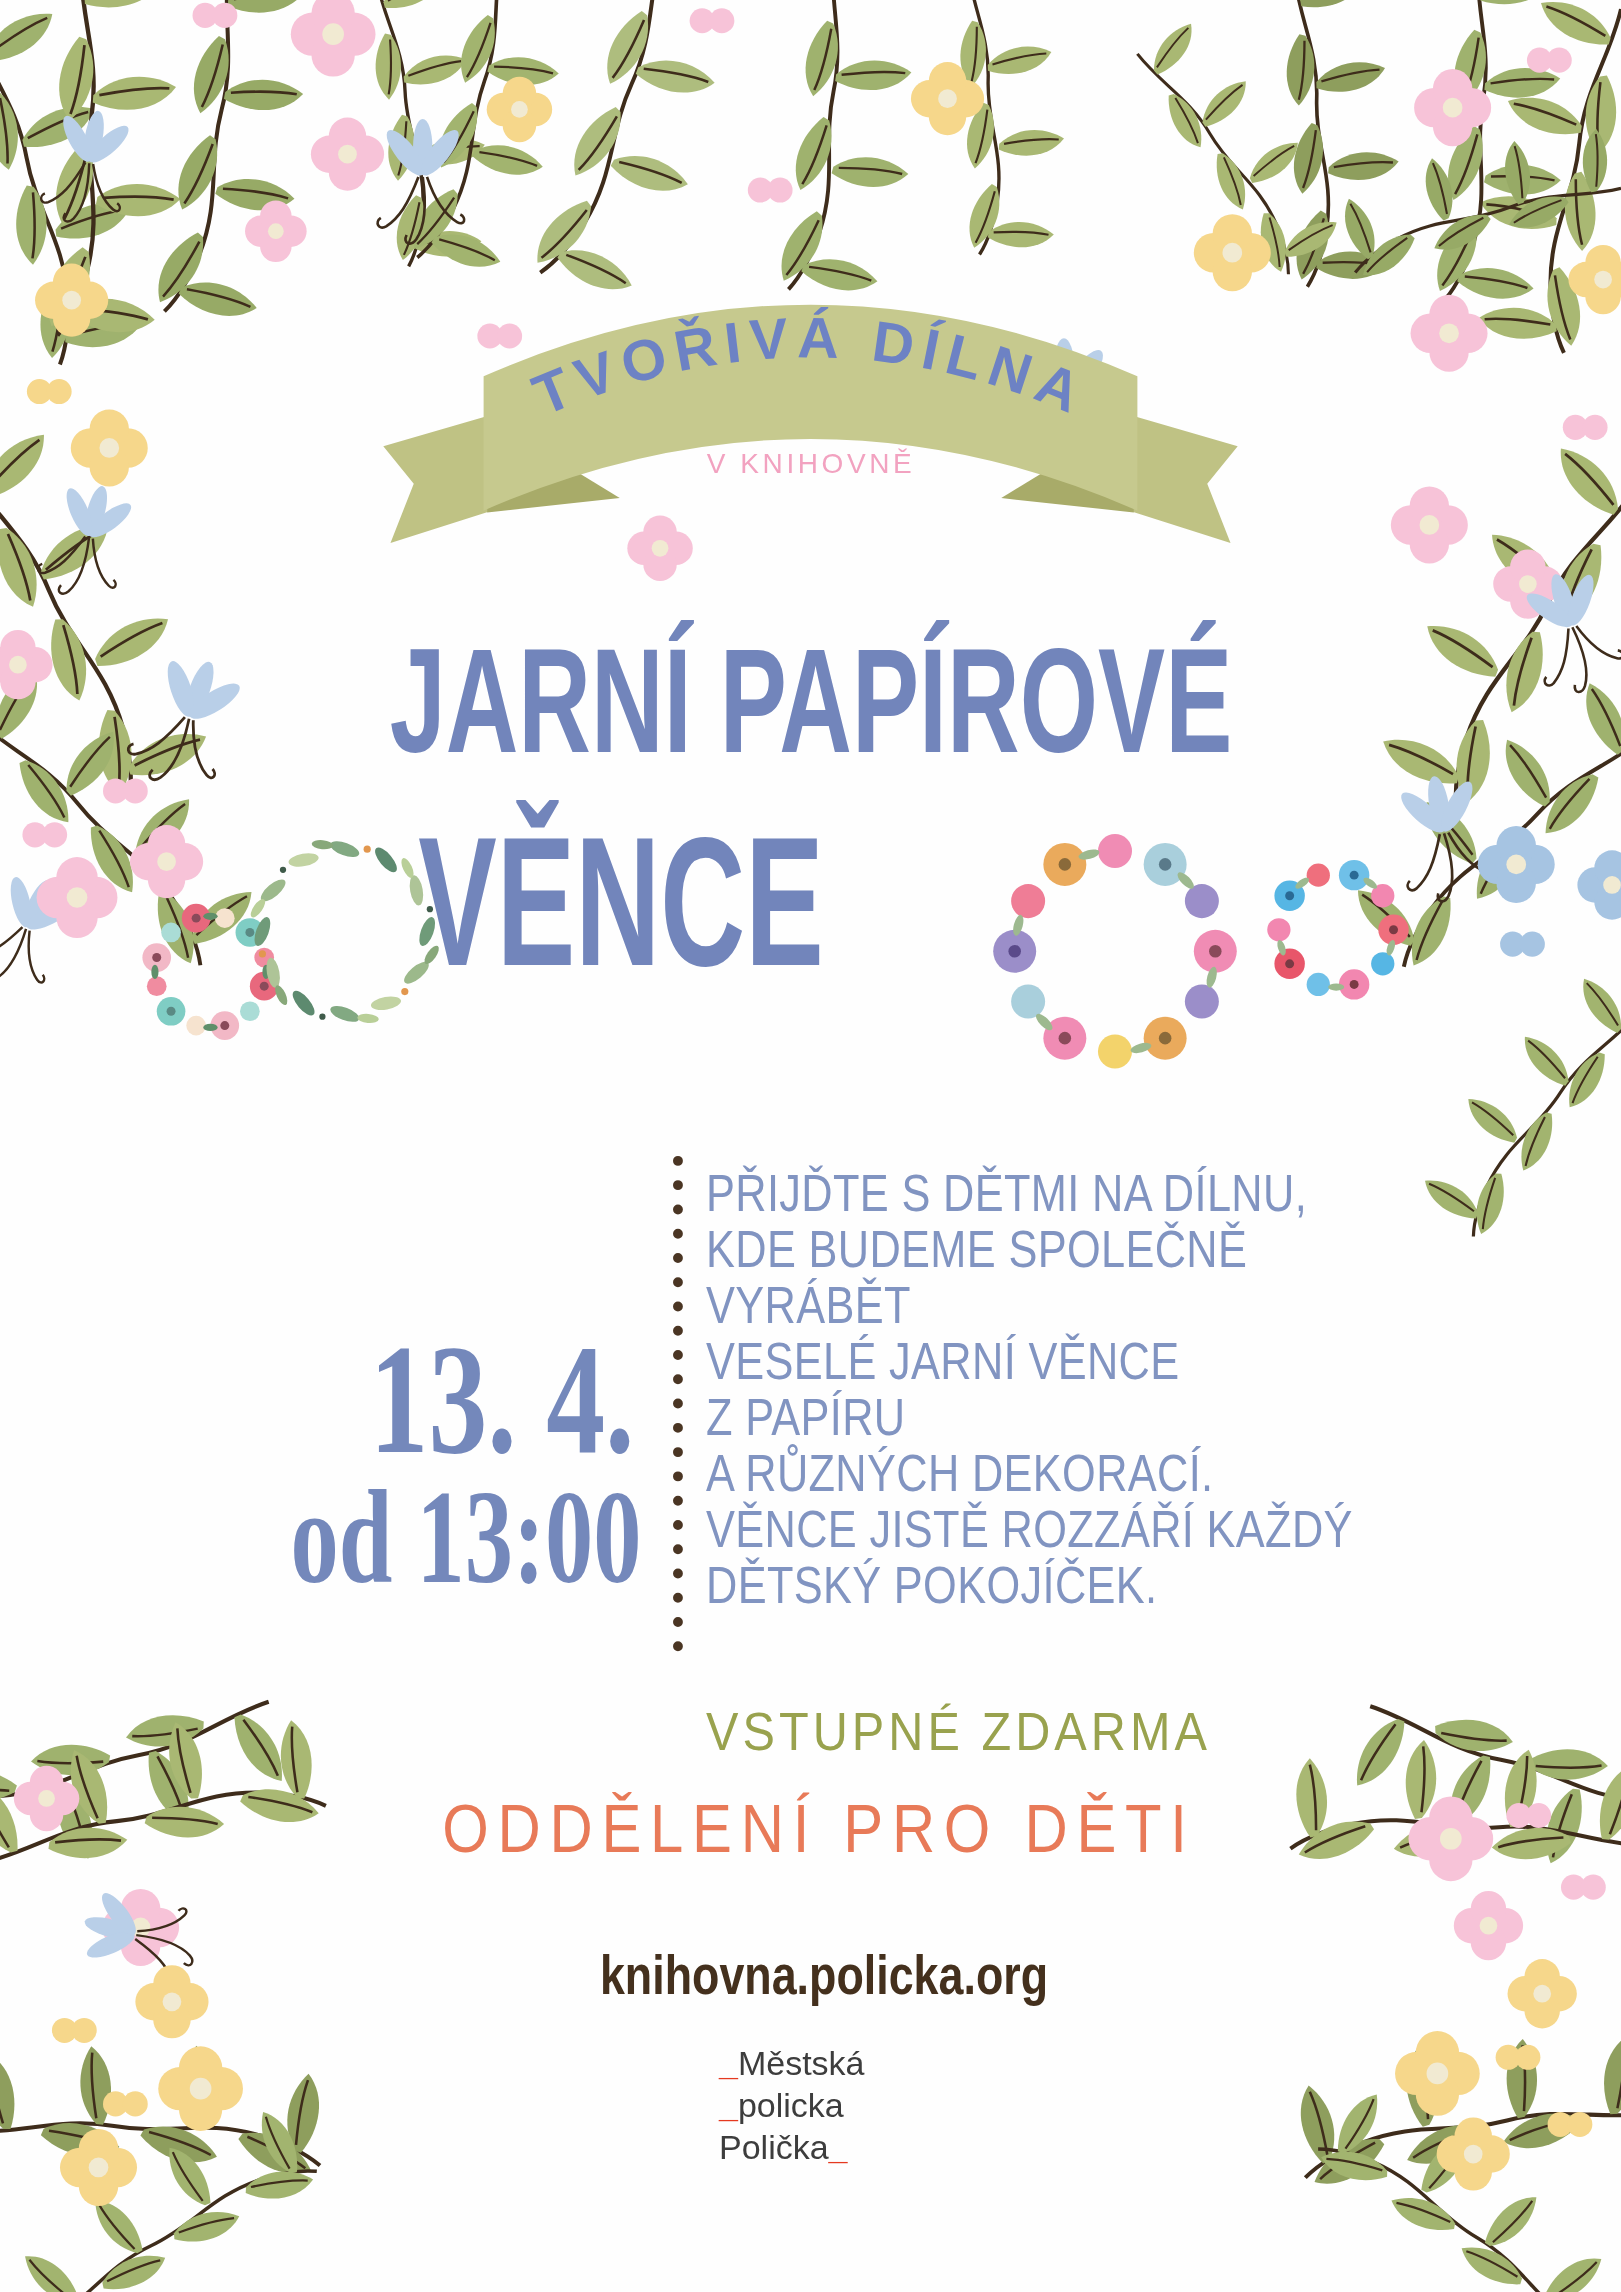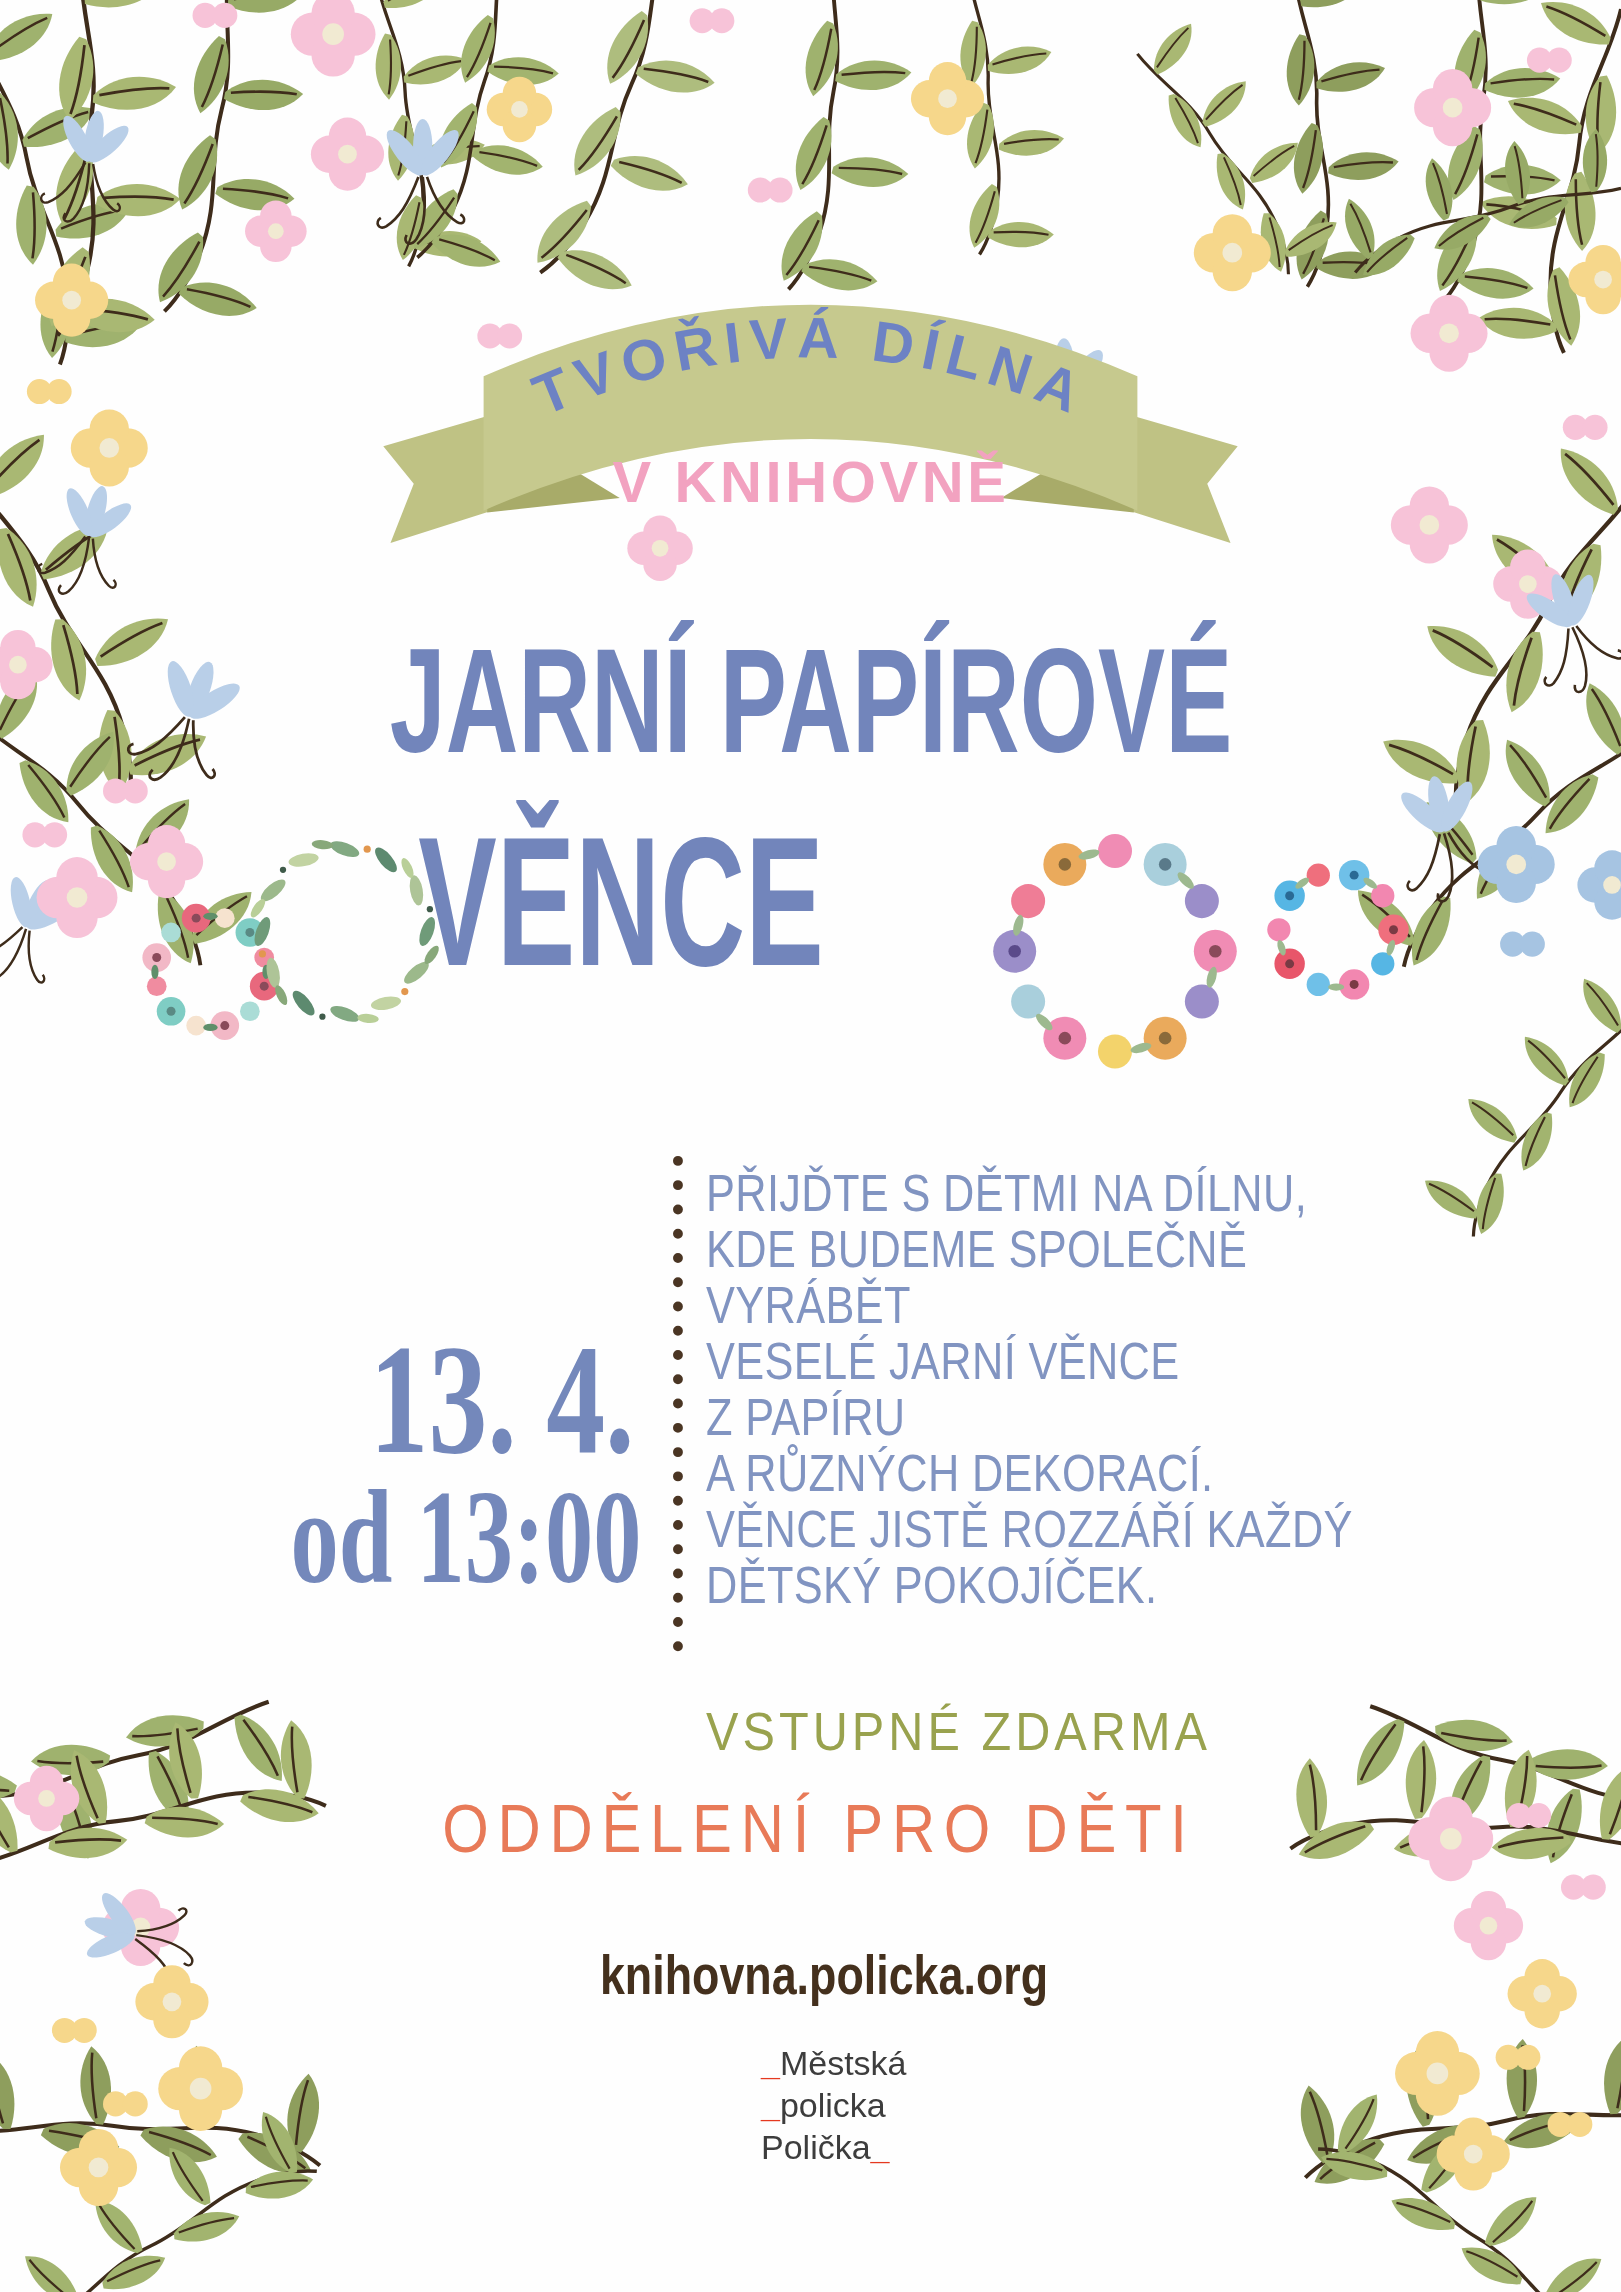--- a/index.html
+++ b/index.html
@@ -8,21 +8,21 @@
     width:1621px;height:2293px;
     background:#fefefe;
     overflow:hidden;
     font-family:"Liberation Sans",sans-serif;
   }
   .decor{position:absolute;left:0;top:0;z-index:1;}
   .txt{position:absolute;z-index:3;white-space:nowrap;}
 
   .subtitle{
     left:811px;top:448px;transform:translateX(-50%);
-    font-size:58px;font-weight:bold;letter-spacing:3.6px;
+    font-size:28px;font-weight:normal;letter-spacing:3.6px;
     color:#f2a2c0;
   }
   .title-line{font-weight:bold;color:#7285bb;}
   .title1{left:811px;top:616px;font-size:148px;transform:translateX(-50%) scaleX(0.68);}
   .title2{left:621px;top:795px;font-size:184px;transform:translateX(-50%) scaleX(0.64);}
 
   .date{
     left:502px;top:1309px;transform:translateX(-50%) scaleX(0.75);
     font-family:"Liberation Serif",serif;font-weight:bold;
     font-size:157px;color:#7488bb;
@@ -47,21 +47,21 @@
   .department{
     left:819px;top:1789px;transform:translateX(-50%) scaleX(0.88);
     font-size:68px;letter-spacing:9.9px;color:#e87a58;
   }
   .website{
     left:824px;top:1942px;transform:translateX(-50%) scaleX(0.8);
     font-size:56px;font-weight:bold;color:#44301d;
   }
   .logo{
     left:719px;top:2042px;
-    font-size:34px;line-height:42px;color:#3d3d3d;margin-left:42px;
+    font-size:34px;line-height:42px;color:#3d3d3d;
   }
   .logo .u{color:#e5391f;font-weight:bold;}
 </style>
 </head>
 <body>
 
 <div class="poster">
 
   <svg class="decor" width="1621" height="2293" viewBox="0 0 1810 2560">
     <defs>

